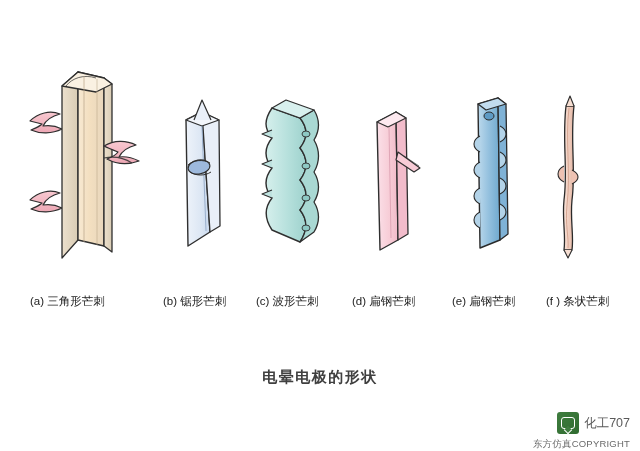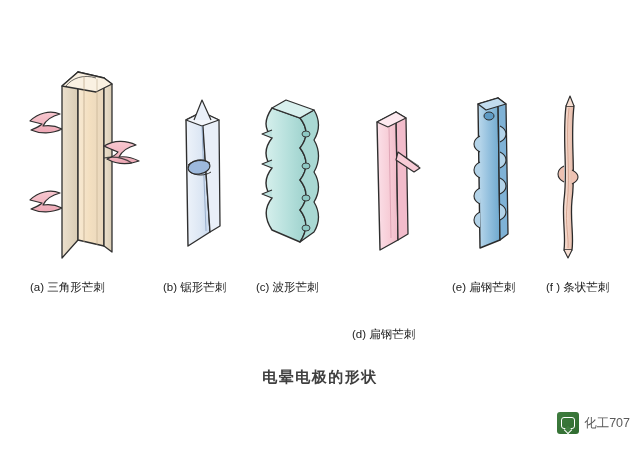--- a/index.html
+++ b/index.html
@@ -23,21 +23,21 @@
   .diagram-area {
     position: absolute;
     left: 0;
     top: 0;
     width: 640px;
     height: 300px;
   }
   .caption-row {
     position: absolute;
     left: 0;
-    top: 280px;
+    top: 294px;
     width: 624px;
     height: 22px;
   }
   .caption {
     position: absolute;
     font-size: 11.5px;
     color: #1b1b1b;
     white-space: nowrap;
     font-family: "Liberation Sans", sans-serif;
     letter-spacing: 0px;
@@ -280,25 +280,26 @@
 
         <path d="M564 250 L568 258 L572 250" fill="#f6ded2" stroke="#2a2a2a" stroke-width="1.1" stroke-linejoin="round"></path>
       </g>
     </svg>
   </div>
 
   <div class="caption-row">
     <span class="caption" style="left:30px;  top:0;">(a) 三角形芒刺</span>
     <span class="caption" style="left:163px; top:0;">(b) 锯形芒刺</span>
     <span class="caption" style="left:256px; top:0;">(c) 波形芒刺</span>
-    <span class="caption" style="left:352px; top:0;margin-top:47px;">(d) 扁钢芒刺</span>
+    <span class="caption" style="left:352px; top:0;">(d) 扁钢芒刺</span>
     <span class="caption" style="left:452px; top:0;">(e) 扁钢芒刺</span>
     <span class="caption" style="left:546px; top:0;">(f ) 条状芒刺</span>
   </div>
 
   <div class="fig-title">电晕电极的形状</div>
 
   <div class="watermark">
     <span class="wm-logo"></span>
     <span class="wm-text">化工707</span>
   </div>
+  <div class="copyright">东方仿真COPYRIGHT</div>
 
 </div>
 
 </body></html>

